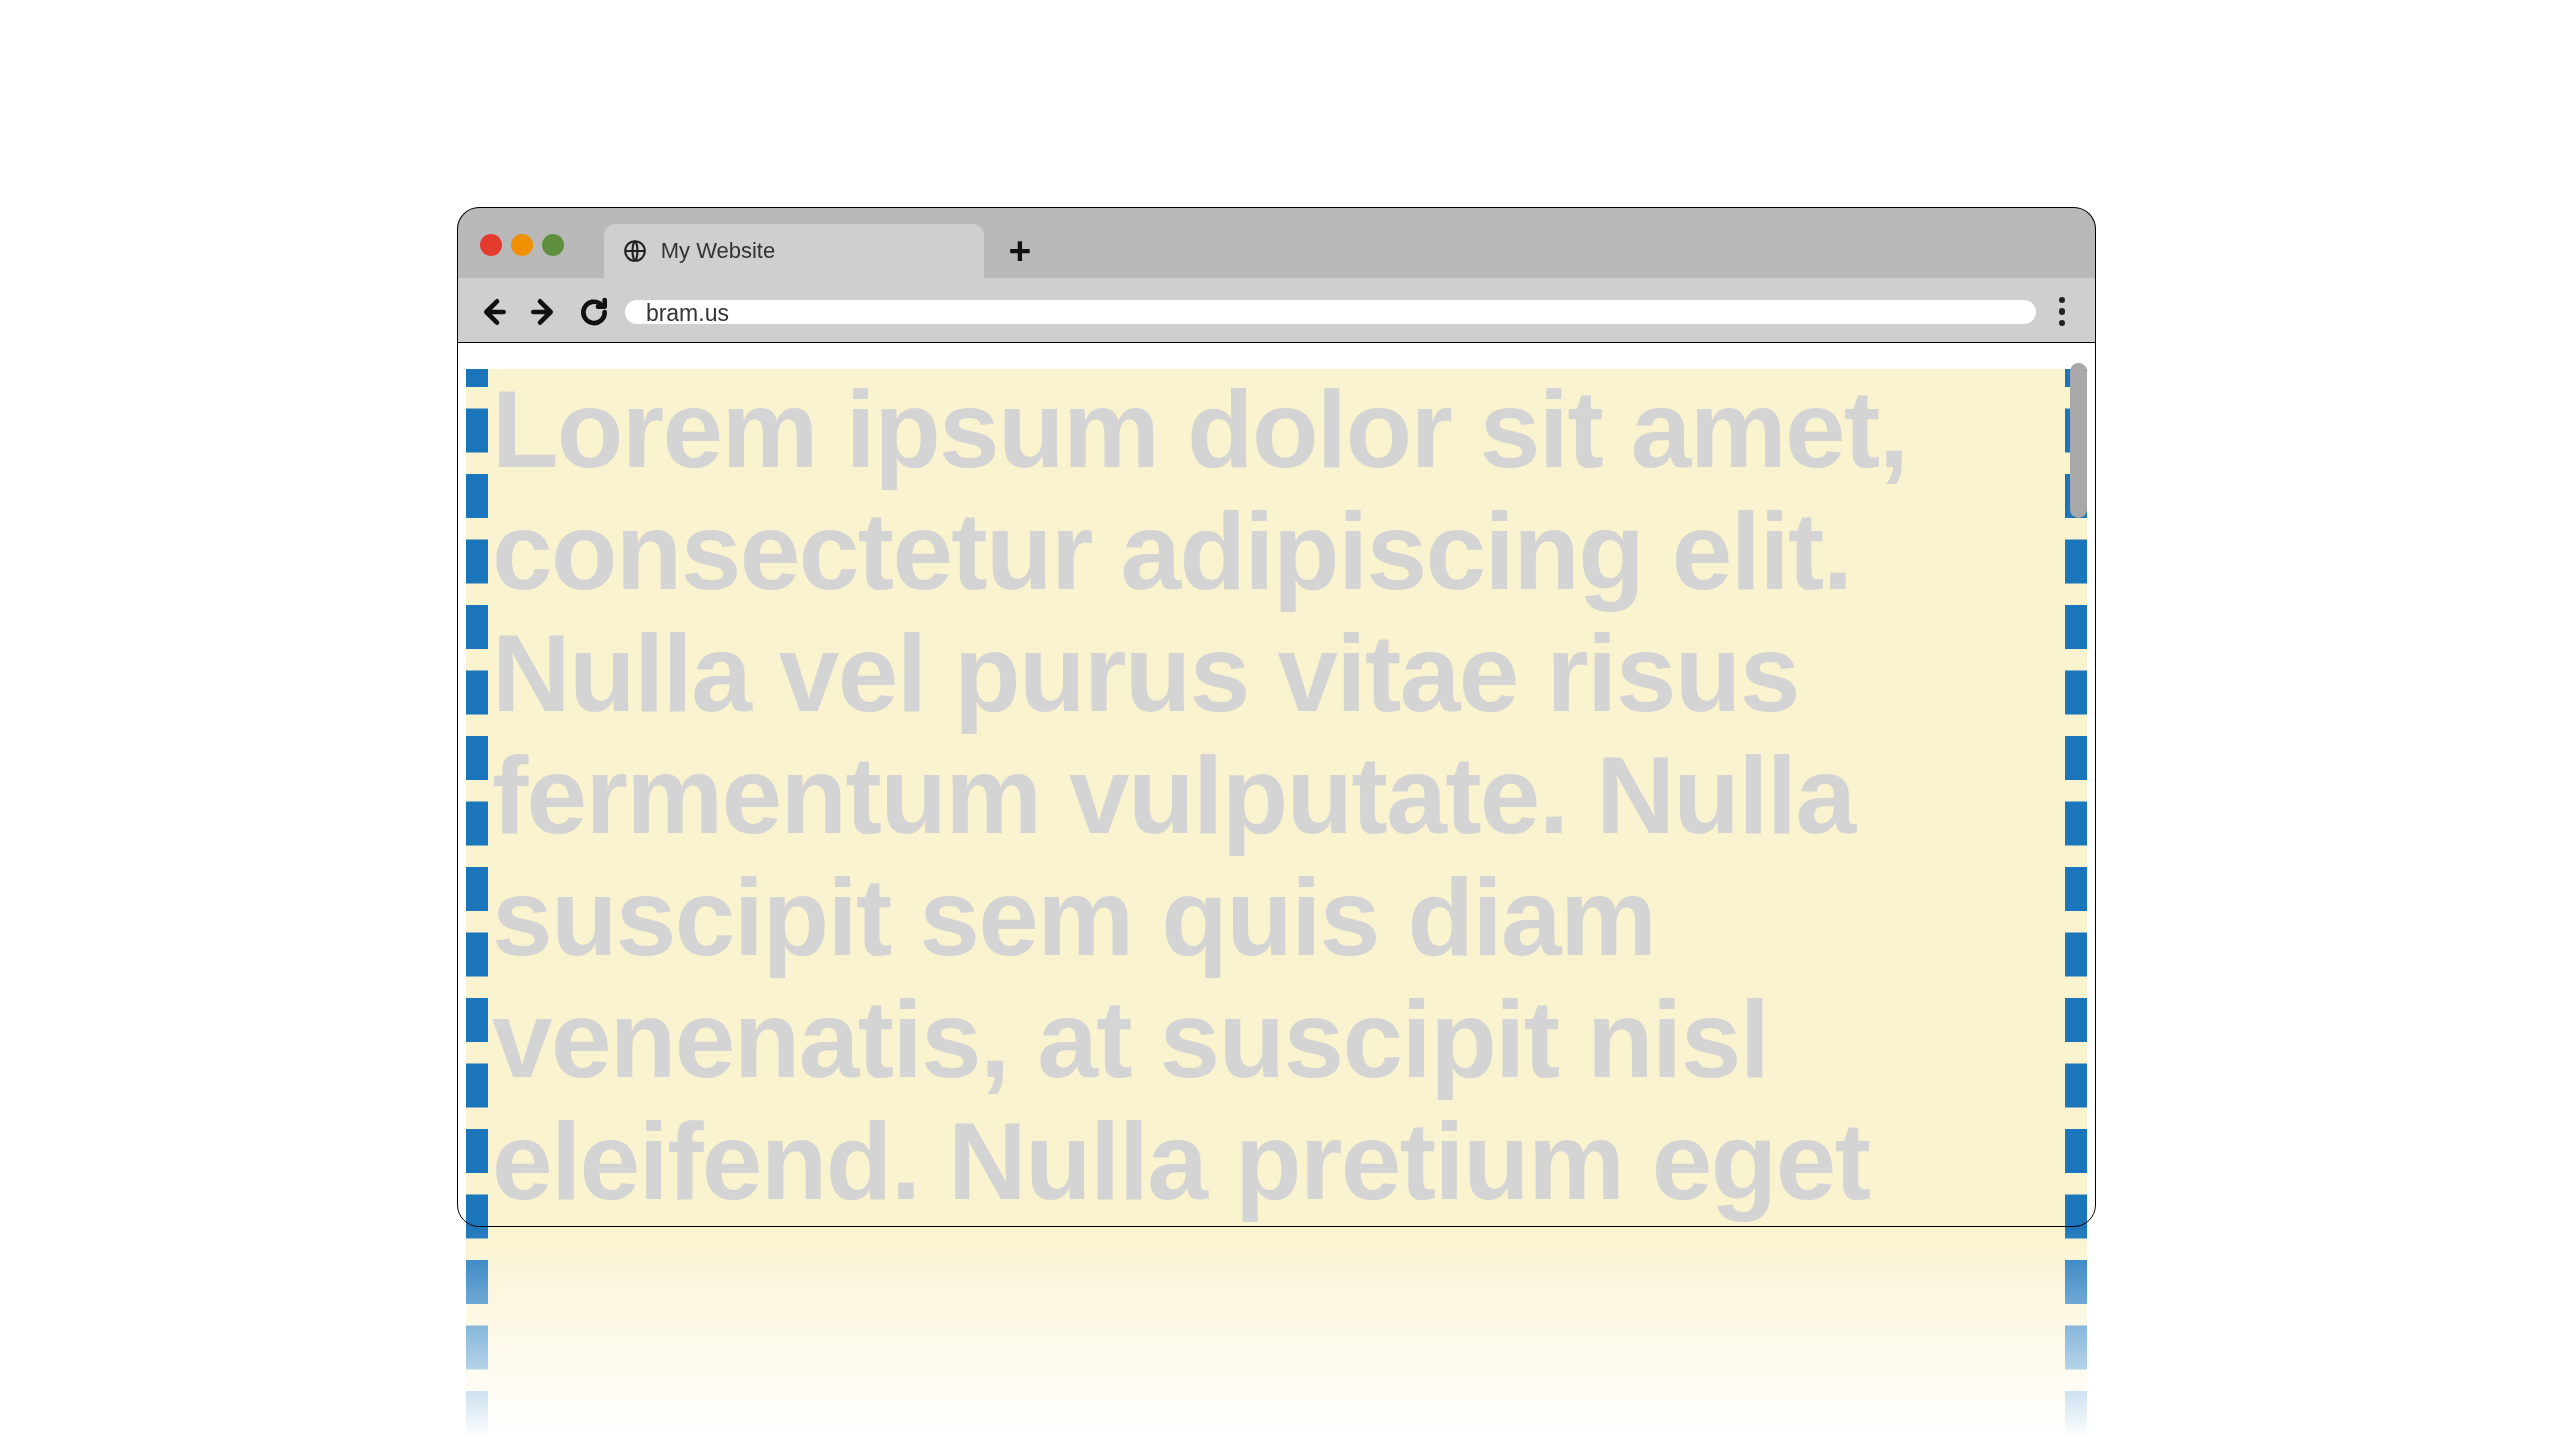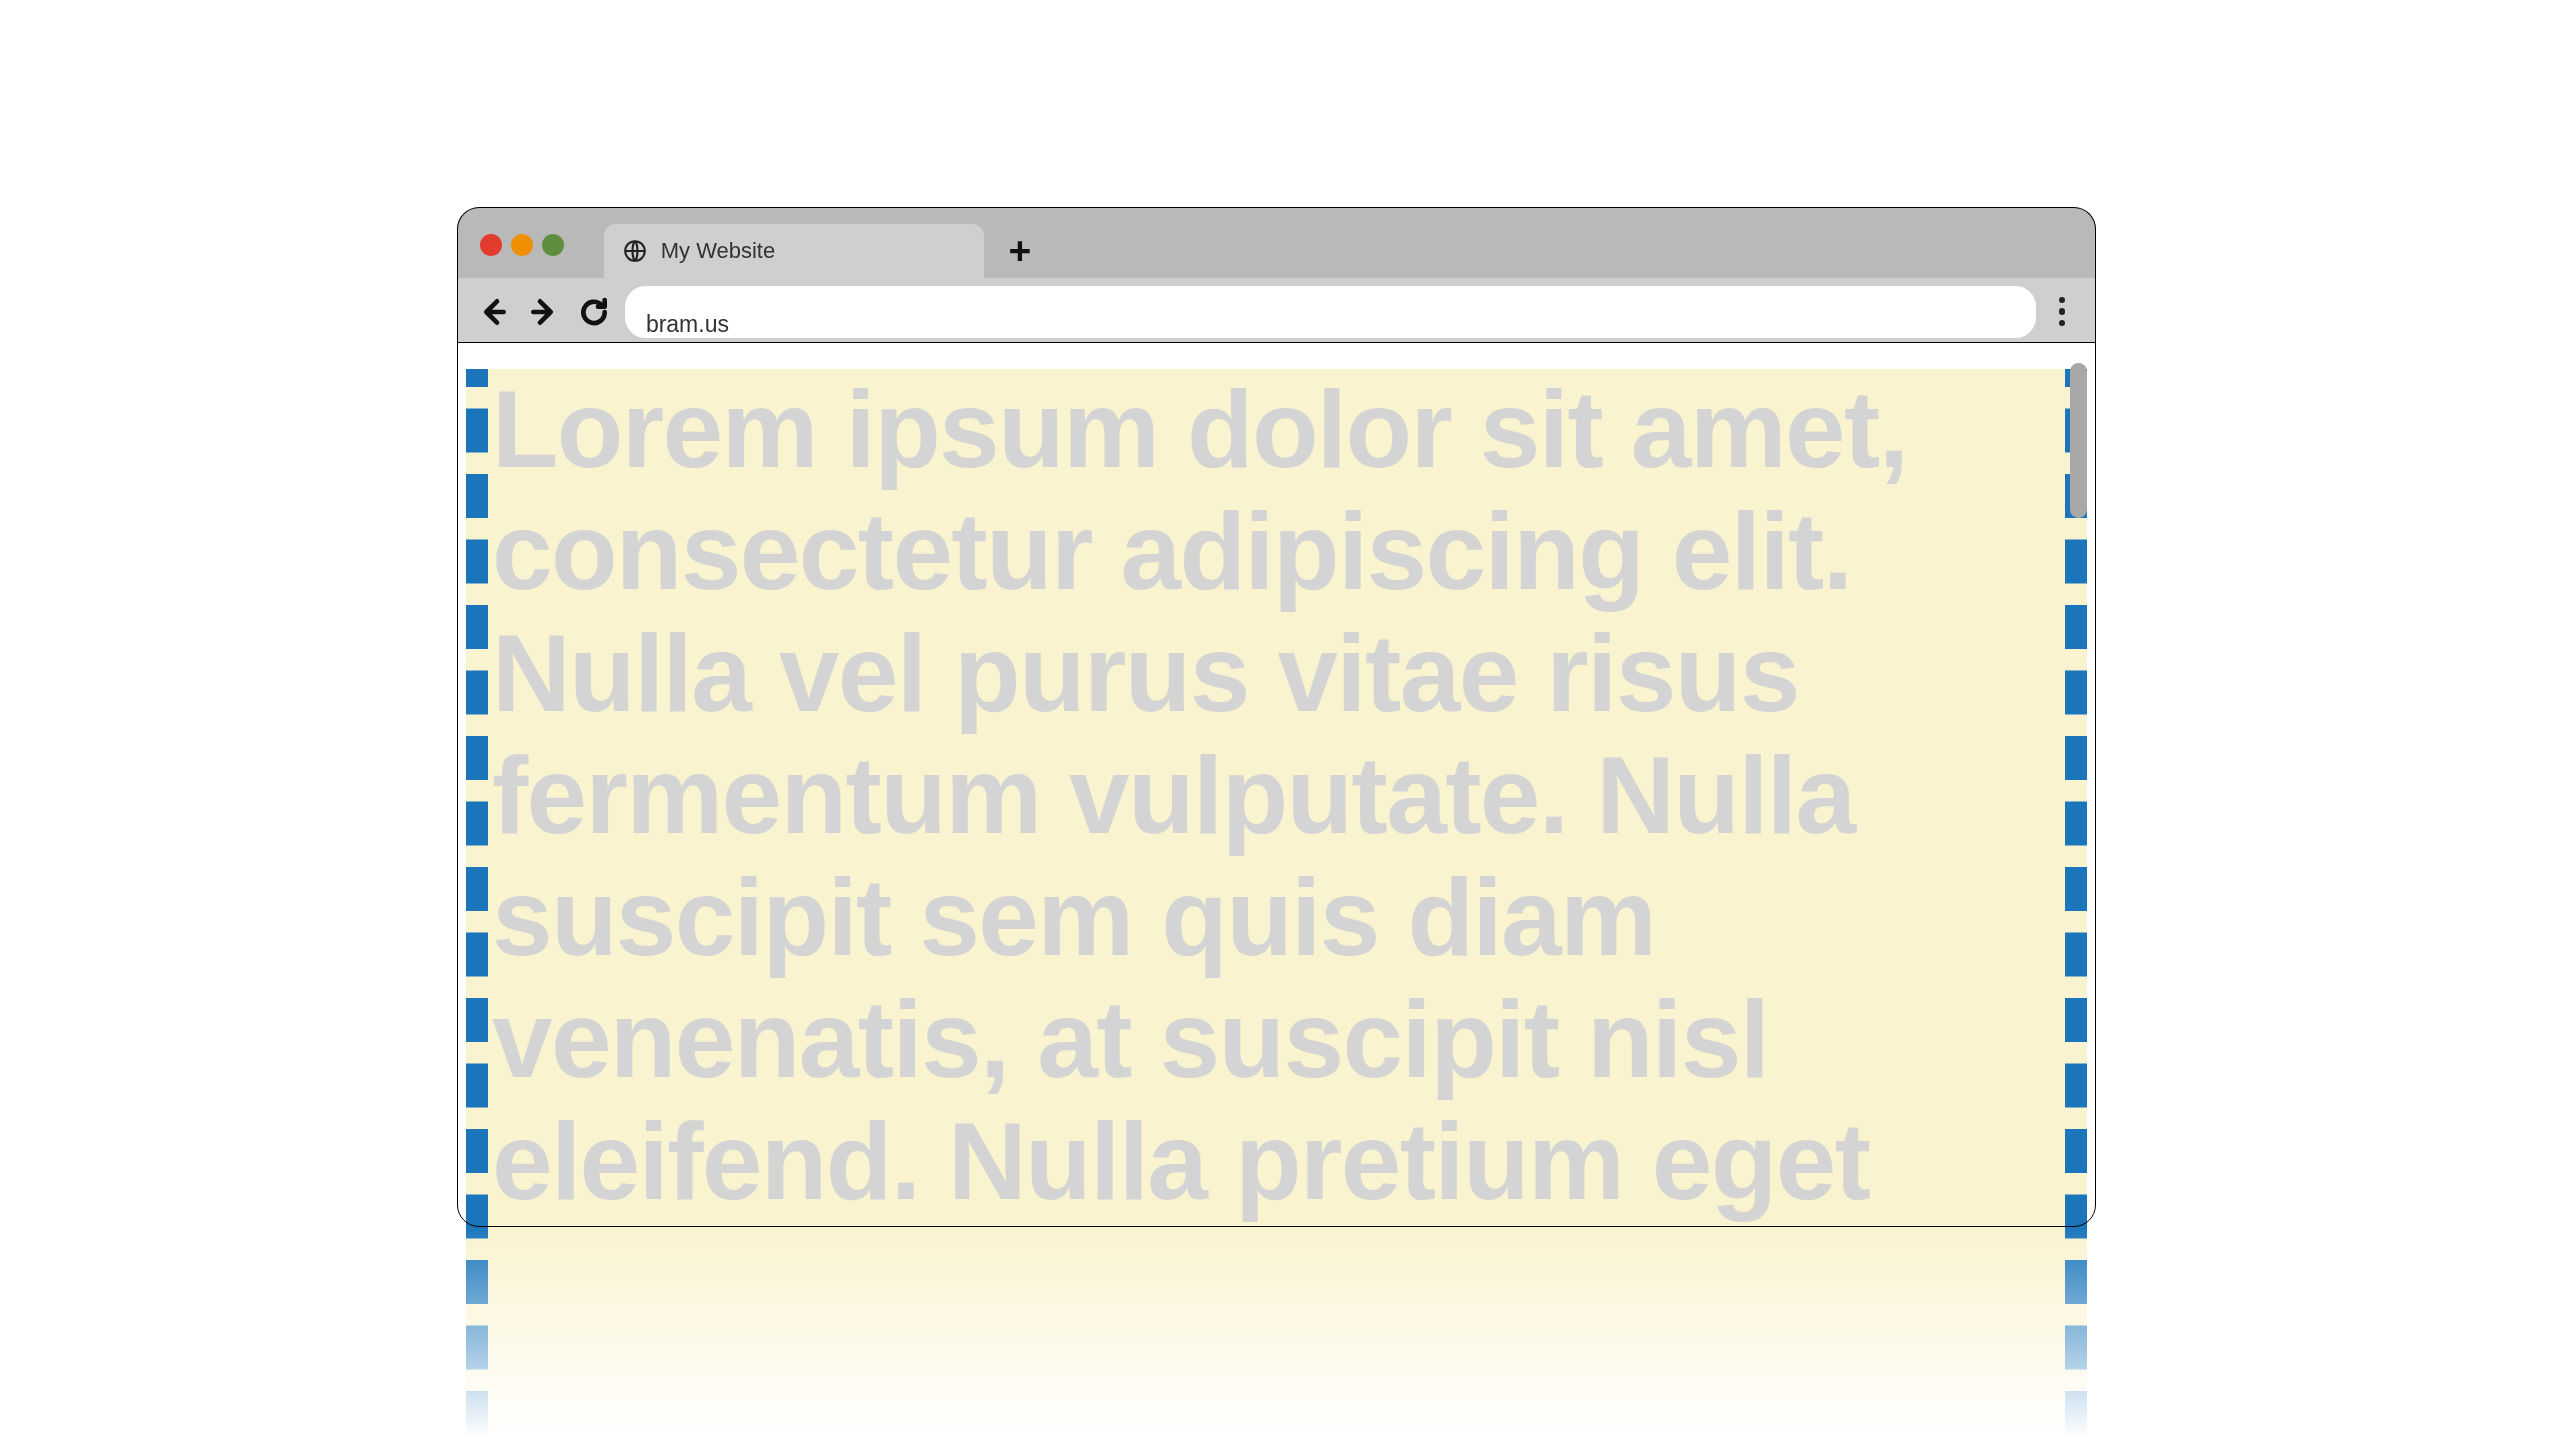--- a/index.html
+++ b/index.html
@@ -106,24 +106,24 @@
   }
   .navbtn {
     width: 39px; height: 39px;
     display:flex; align-items:center; justify-content:center;
     color:#111;
   }
   .navbtn svg { width: 32px; height: 32px; stroke:#111; stroke-width:7; fill:none; stroke-linecap:round; stroke-linejoin:round; }
 
   .omnibox {
     flex: 1;
-    height: 52px;
+    height: 24px;
     background: #fff;
     border-radius: 20.6px;
-    display:flex; align-items:flex-end;
+    display:flex; align-items:flex-start;
     padding: 0 20.6px;
     font-size: 23px;
     color:#333;
   }
   .kebab {
     width: 28px; height: 39px;
     display:flex; flex-direction:column; align-items:center; justify-content:center; gap:5.2px;
   }
   .kebab span { width:6.4px; height:6.4px; background:#222; border-radius:50%; display:block; }
 

